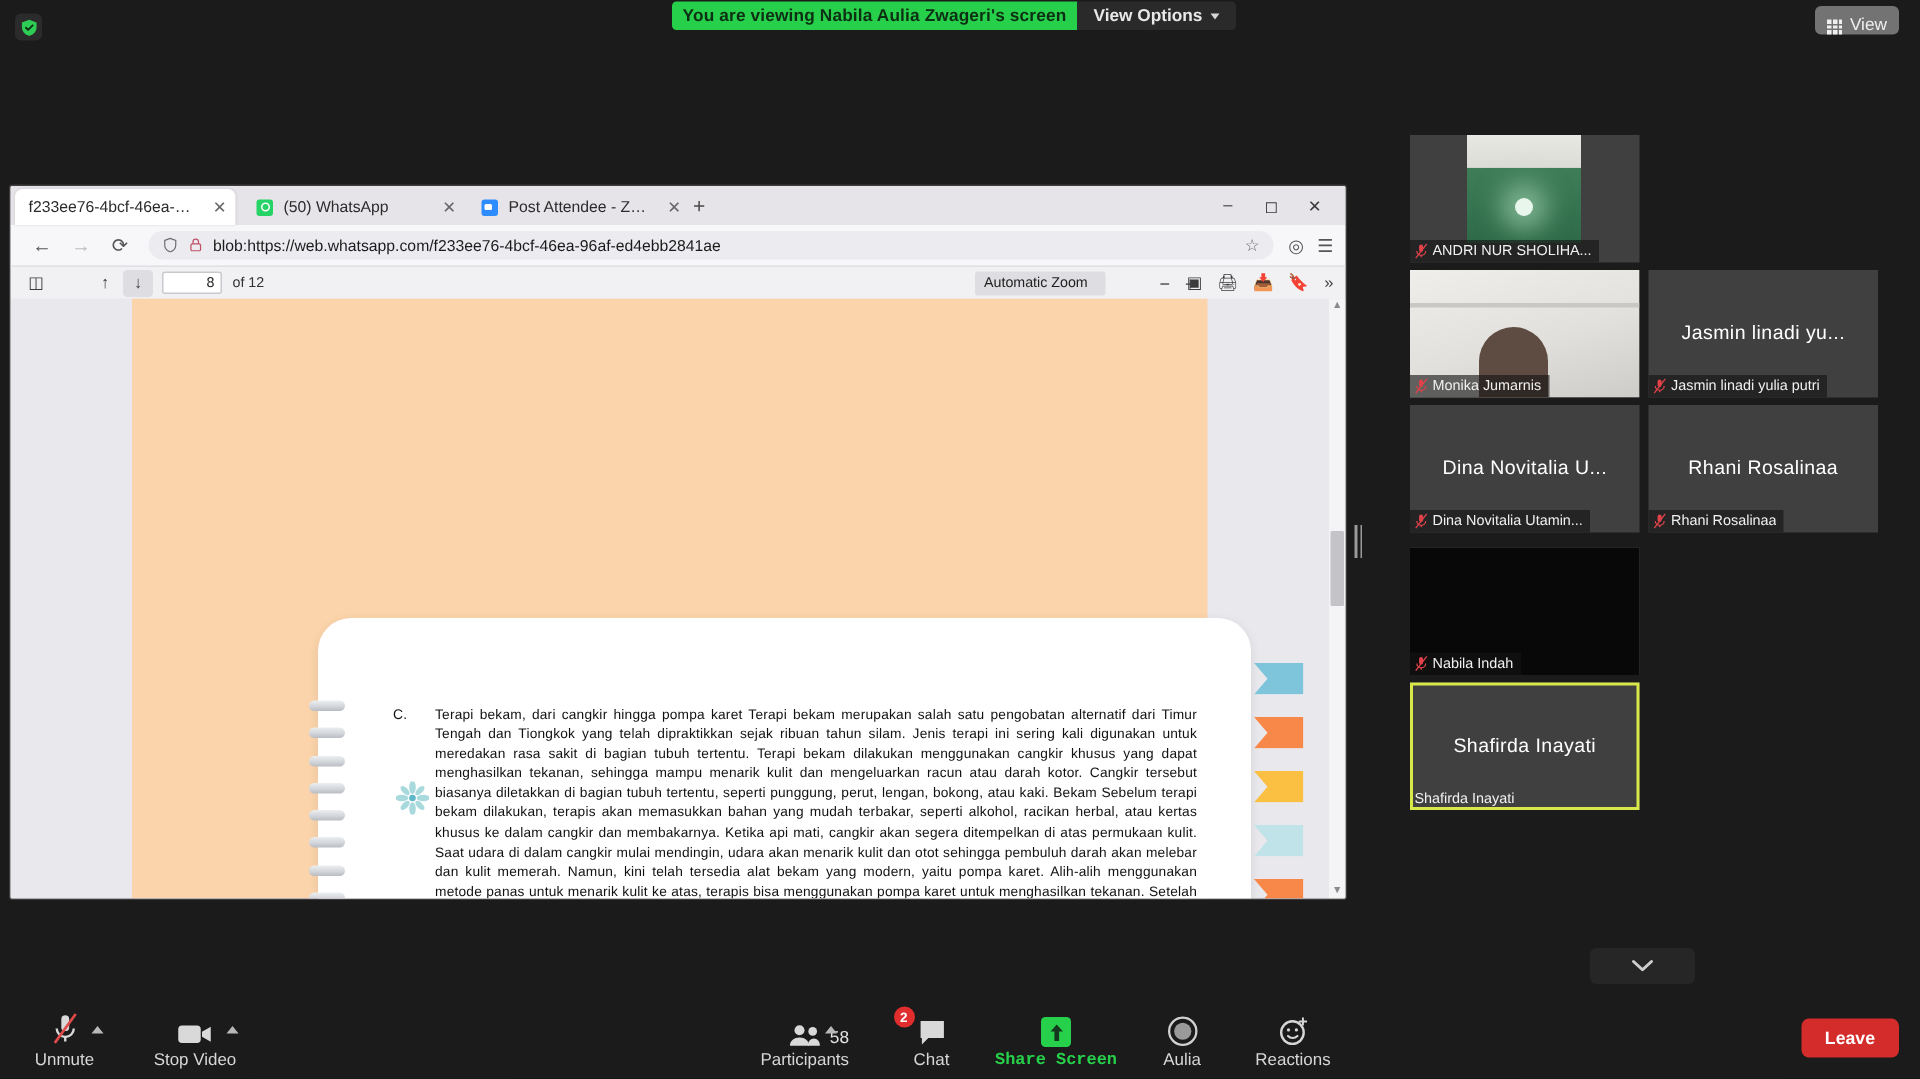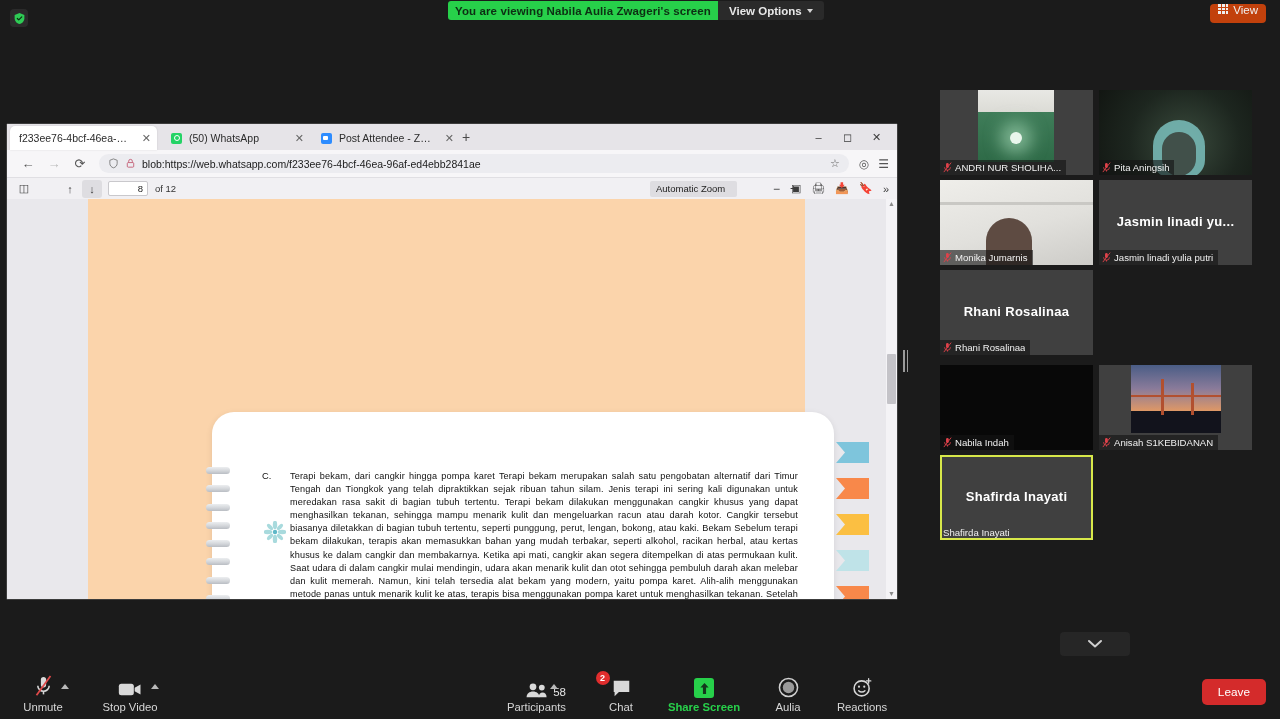--- a/index.html
+++ b/index.html
@@ -30,22 +30,22 @@
   .view-options {
     position: absolute; left: 718px; top: 1px; height: 19px;
     background: #2a2a2a; border-radius: 0 3px 3px 0;
     display: flex; align-items: center; gap: 5px; padding: 0 11px;
     color: #e8e8e8; font-size: 11.5px; font-weight: 600; white-space: nowrap;
   }
   .caret-d { width: 0; height: 0; border-left: 3.5px solid transparent; border-right: 3.5px solid transparent; border-top: 4px solid #d6d6d6; }
 
   .view-btn {
     position: absolute; right: 14px; top: 4px; height: 19px;
-    display: flex; align-items: flex-start; gap: 5px; padding: 0 8px;
-    background: #c2410c; border-radius: 4px; color: #efefef; font-size: 11.5px;
+    display: flex; align-items: flex-end; gap: 5px; padding: 0 8px;
+    background: #737373; border-radius: 4px; color: #efefef; font-size: 11.5px;
   }
   .grid-icon { display: grid; grid-template-columns: repeat(3,2.6px); grid-template-rows: repeat(3,2.6px); gap: 1.1px; }
   .grid-icon i { background: #efefef; display: block; width: 2.6px; height: 2.6px; }
 
   
   .browser {
     position: absolute; left: 6px; top: 123px; width: 892px; height: 477px;
     background: #f2f1f4; border: 1px solid #3c3c3c; border-radius: 2px;
     overflow: hidden;
   }
@@ -130,21 +130,21 @@
   .namebar {
     position: absolute; left: 0; bottom: 0; height: 15px; max-width: 100%;
     display: flex; align-items: center; gap: 3px; padding: 0 5px 0 3px;
     background: rgba(20,20,20,.62); color: #f0f0f0; font-size: 9.6px; white-space: nowrap;
   }
   .namebar.noshade { background: transparent; }
   .namebar .nm { overflow: hidden; text-overflow: ellipsis; max-width: 128px; }
   .micoff { width: 9px; height: 11px; flex: 0 0 auto; }
   .bigname {
     position: absolute; left: 0; right: 0; top: 50%; transform: translateY(-60%);
-    text-align: center; color: #fff; font-size: 13px; font-weight: 700; letter-spacing: .3px;
+    text-align: center; color: #fff; font-size: 13px; font-weight: 400; letter-spacing: .3px;
     padding: 0 6px; overflow: hidden; white-space: nowrap; text-overflow: ellipsis;
   }
   .vid { position: absolute; inset: 0; }
 
   .griddown {
     position: absolute; left: 1060px; top: 632px; width: 70px; height: 24px;
     background: #262626; border-radius: 4px; display: flex; align-items: center; justify-content: center;
   }
 
   
@@ -159,21 +159,21 @@
     border-left: 4px solid transparent; border-right: 4px solid transparent; border-bottom: 5px solid #b9b9b9;
   }
   .badge {
     position: absolute; top: -3px; right: 22px; min-width: 14px; height: 14px; border-radius: 7px;
     background: #e02d2d; color: #fff; font-size: 9px; font-weight: 700;
     display: flex; align-items: center; justify-content: center; padding: 0 3px;
   }
   .share-sq { width: 20px; height: 20px; background: #27d04a; border-radius: 3px; display: flex; align-items: center; justify-content: center; }
   .leave-btn {
     position: absolute; right: 14px; bottom: 14px; background: #d42b2b; color: #fff;
-    font-size: 11.8px; font-weight: 400; padding: 6px 16px; border-radius: 5px; border: none;
+    font-size: 11.8px; font-weight: 700; padding: 6px 16px; border-radius: 5px; border: none;
   }
   .pcount { font-size: 11.5px; color: #e4e4e4; margin-left: 4px; }
 </style>
 </head>
 <body>
 
 <div id="root">
 
   <div class="topbar">
     <div class="shield-badge">
@@ -334,36 +334,20 @@
           <div class="namebar">
             <svg class="micoff" viewBox="0 0 14 18">
               <rect x="4.6" y="1.5" width="4.4" height="8.4" rx="2.2" fill="#e0424a"></rect>
               <path d="M2.2 8.6a4.8 4.8 0 009.6 0" stroke="#e0424a" stroke-width="1.4" fill="none"></path>
               <line x1="7" y1="13" x2="7" y2="15.6" stroke="#e0424a" stroke-width="1.4"></line>
               <line x1="1" y1="16.5" x2="13" y2="1" stroke="#e0424a" stroke-width="1.5"></line>
             </svg>
             <span class="nm">ANDRI NUR SHOLIHA...</span>
           </div>
         </div>
-        <div class="cell">
-          <div class="vid">
-            <div style="position:absolute;inset:0;background:radial-gradient(circle at 56% 62%, #3a4b3d 0%, #1d261f 55%, #121612 100%)"></div>
-            <div style="position:absolute;left:54px;top:30px;width:52px;height:58px;border-radius:26px 26px 18px 18px;background:#7ec4c2;opacity:.82"></div>
-            <div style="position:absolute;left:63px;top:42px;width:34px;height:44px;border-radius:17px;background:#41504a"></div>
-          </div>
-          <div class="namebar">
-            <svg class="micoff" viewBox="0 0 14 18">
-              <rect x="4.6" y="1.5" width="4.4" height="8.4" rx="2.2" fill="#e0424a"></rect>
-              <path d="M2.2 8.6a4.8 4.8 0 009.6 0" stroke="#e0424a" stroke-width="1.4" fill="none"></path>
-              <line x1="7" y1="13" x2="7" y2="15.6" stroke="#e0424a" stroke-width="1.4"></line>
-              <line x1="1" y1="16.5" x2="13" y2="1" stroke="#e0424a" stroke-width="1.5"></line>
-            </svg>
-            <span class="nm">Pita Aningsih</span>
-          </div>
-        </div>
       </div>
       <div class="row">
         <div class="cell">
           <div class="vid">
             <div style="position:absolute;inset:0;background:linear-gradient(165deg,#efeeea 0%,#e1e0dc 55%,#cdccc8 100%)"></div>
             <div style="position:absolute;left:46px;top:38px;width:46px;height:56px;border-radius:24px 24px 8px 8px;background:#5e4b42"></div>
             <div style="position:absolute;left:0;top:22px;width:153px;height:3px;background:#c9c8c4"></div>
           </div>
           <div class="namebar">
             <svg class="micoff" viewBox="0 0 14 18">
@@ -383,20 +367,32 @@
               <path d="M2.2 8.6a4.8 4.8 0 009.6 0" stroke="#e0424a" stroke-width="1.4" fill="none"></path>
               <line x1="7" y1="13" x2="7" y2="15.6" stroke="#e0424a" stroke-width="1.4"></line>
               <line x1="1" y1="16.5" x2="13" y2="1" stroke="#e0424a" stroke-width="1.5"></line>
             </svg>
             <span class="nm">Jasmin linadi yulia putri</span>
           </div>
         </div>
       </div>
       <div class="row">
         <div class="cell">
+          <div class="bigname">Dina Novitalia U...</div>
+          <div class="namebar">
+            <svg class="micoff" viewBox="0 0 14 18">
+              <rect x="4.6" y="1.5" width="4.4" height="8.4" rx="2.2" fill="#e0424a"></rect>
+              <path d="M2.2 8.6a4.8 4.8 0 009.6 0" stroke="#e0424a" stroke-width="1.4" fill="none"></path>
+              <line x1="7" y1="13" x2="7" y2="15.6" stroke="#e0424a" stroke-width="1.4"></line>
+              <line x1="1" y1="16.5" x2="13" y2="1" stroke="#e0424a" stroke-width="1.5"></line>
+            </svg>
+            <span class="nm">Dina Novitalia Utamin...</span>
+          </div>
+        </div>
+        <div class="cell">
           <div class="bigname">Rhani Rosalinaa</div>
           <div class="namebar">
             <svg class="micoff" viewBox="0 0 14 18">
               <rect x="4.6" y="1.5" width="4.4" height="8.4" rx="2.2" fill="#e0424a"></rect>
               <path d="M2.2 8.6a4.8 4.8 0 009.6 0" stroke="#e0424a" stroke-width="1.4" fill="none"></path>
               <line x1="7" y1="13" x2="7" y2="15.6" stroke="#e0424a" stroke-width="1.4"></line>
               <line x1="1" y1="16.5" x2="13" y2="1" stroke="#e0424a" stroke-width="1.5"></line>
             </svg>
             <span class="nm">Rhani Rosalinaa</span>
           </div>
@@ -412,38 +408,20 @@
           <div class="namebar">
             <svg class="micoff" viewBox="0 0 14 18">
               <rect x="4.6" y="1.5" width="4.4" height="8.4" rx="2.2" fill="#e0424a"></rect>
               <path d="M2.2 8.6a4.8 4.8 0 009.6 0" stroke="#e0424a" stroke-width="1.4" fill="none"></path>
               <line x1="7" y1="13" x2="7" y2="15.6" stroke="#e0424a" stroke-width="1.4"></line>
               <line x1="1" y1="16.5" x2="13" y2="1" stroke="#e0424a" stroke-width="1.5"></line>
             </svg>
             <span class="nm">Nabila Indah</span>
           </div>
         </div>
-        <div class="cell">
-          <div class="vid">
-            <div style="position:absolute;left:32px;top:0;width:90px;height:68px;background:linear-gradient(180deg,#4a5d86 0%,#8a7b9a 35%,#e59a62 70%,#f0c08a 100%)"></div>
-            <div style="position:absolute;left:32px;top:46px;width:90px;height:22px;background:#12131c"></div>
-            <div style="position:absolute;left:62px;top:14px;width:3px;height:36px;background:#b2502f"></div>
-            <div style="position:absolute;left:92px;top:18px;width:3px;height:32px;background:#b2502f"></div>
-            <div style="position:absolute;left:32px;top:30px;width:90px;height:2px;background:#b2502f"></div>
-          </div>
-          <div class="namebar">
-            <svg class="micoff" viewBox="0 0 14 18">
-              <rect x="4.6" y="1.5" width="4.4" height="8.4" rx="2.2" fill="#e0424a"></rect>
-              <path d="M2.2 8.6a4.8 4.8 0 009.6 0" stroke="#e0424a" stroke-width="1.4" fill="none"></path>
-              <line x1="7" y1="13" x2="7" y2="15.6" stroke="#e0424a" stroke-width="1.4"></line>
-              <line x1="1" y1="16.5" x2="13" y2="1" stroke="#e0424a" stroke-width="1.5"></line>
-            </svg>
-            <span class="nm">Anisah S1KEBIDANAN</span>
-          </div>
-        </div>
       </div>
       <div class="row">
         <div class="cell highlight">
           <div class="bigname">Shafirda Inayati</div>
           <div class="namebar noshade">
             <span class="nm">Shafirda Inayati</span>
           </div>
         </div>
       </div>
     </div>
@@ -496,21 +474,21 @@
     <div class="tb-item" style="left:578px;">
       <span class="glyph">
         <svg width="21" height="19" viewBox="0 0 24 22">
             <path d="M3 2h18v13H9l-5 5V15H3z" fill="#d9d9d9"></path>
           </svg>
         <span class="badge">2</span>
       </span>
       <span>Chat</span>
     </div>
 
-    <div class="tb-item" style="left:661px;color:#27d04a;font-weight:600;">
+    <div class="tb-item" style="left:661px;color:#27d04a;font-weight:600;font-family:Liberation Mono, monospace;">
       <span class="glyph">
         <span class="share-sq">
             <svg width="11" height="13" viewBox="0 0 12 14">
               <path d="M6 1l4.5 5H7.7v7H4.3V6H1.5z" fill="#14381d"></path>
             </svg>
           </span>
       </span>
       <span>Share Screen</span>
     </div>
 

